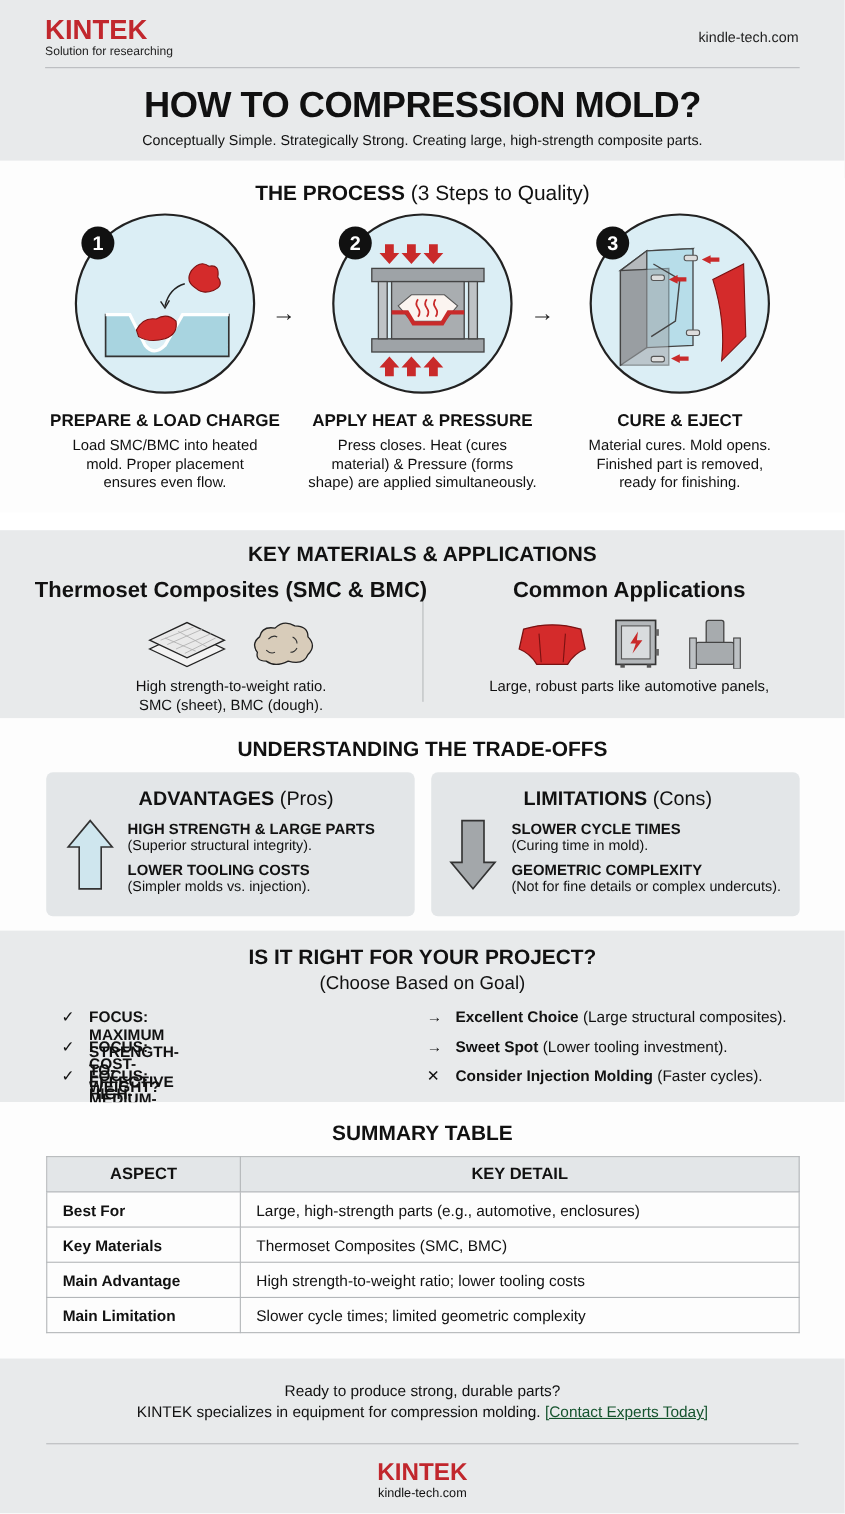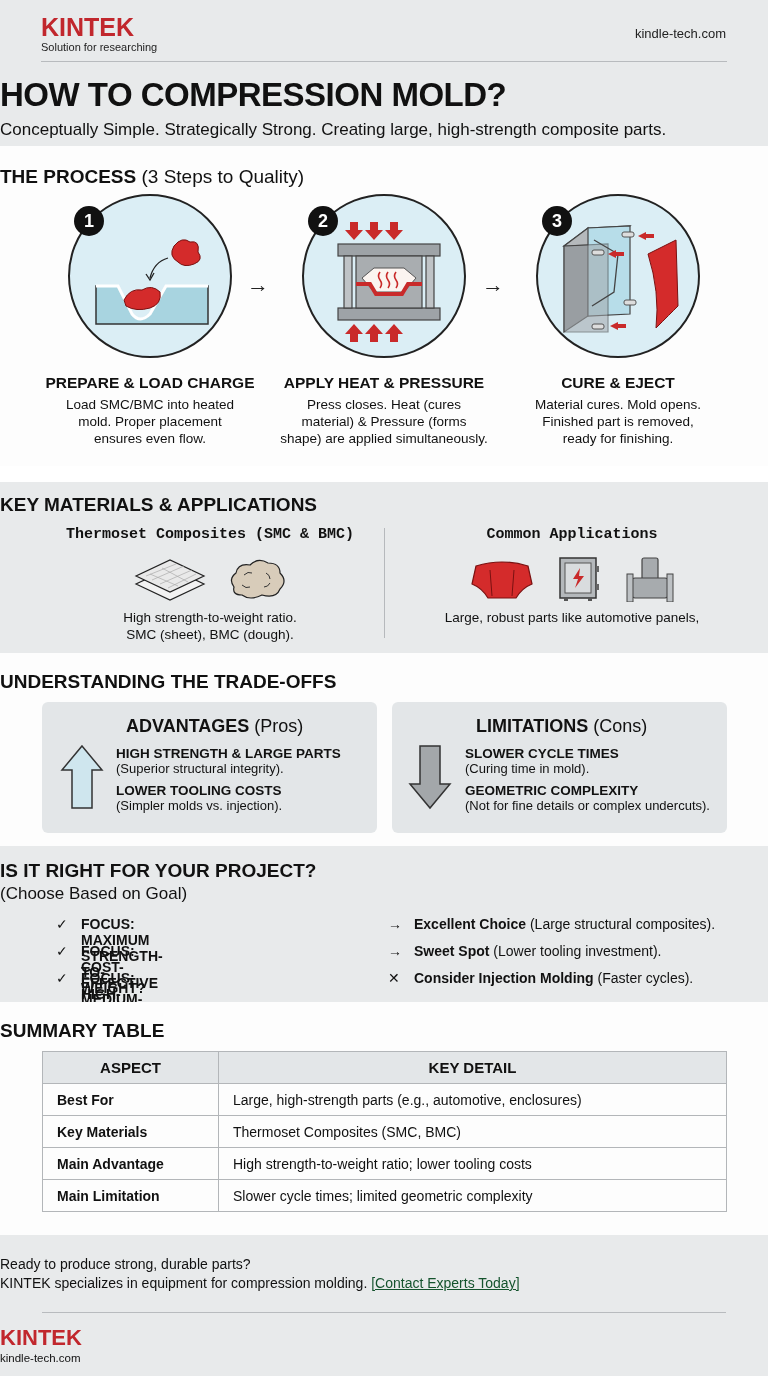--- a/index.html
+++ b/index.html
@@ -1,50 +1,50 @@
 <!DOCTYPE html>
 <html><head>
 <meta charset="utf-8">
 <style>
   * { box-sizing: border-box; margin: 0; padding: 0; }
   html, body { width: 768px; height: 1376px; overflow: hidden; background: #fff; }
   body { font-family: "Liberation Sans", sans-serif; color: #111; position: relative; }
   .sec { position: absolute; left: 0; width: 768px; }
   .gray { background: #e8eaeb; padding-left: 32px; }
   .white { background: #fdfdfd; }
-  .center { text-align: left; }
+  .center { text-align: center; }
 
   
   #hdr { top: 0; height: 162px; }
   .logo { position: absolute; left: 41px; top: 14px; }
   .logo-word { font-weight: bold; font-size: 25px; color: #c1272d; letter-spacing: 0px; line-height: 26px; }
   .logo-sub { font-size: 11px; color: #222; margin-top: 1px; }
   .site { position: absolute; right: 42px; top: 26px; font-size: 13px; color: #222; }
   .hdr-rule { position: absolute; left: 41px; right: 41px; top: 61px; height: 1px; background: #b8bbbe; }
   .main-title { position: absolute; left: 0; right: 0; top: 76px; font-size: 33px; font-weight: bold; letter-spacing: -0.5px; }
-  .main-sub { position: absolute; left: 0; right: 0; top: 120px; font-size: 17px; color: #111; }
+  .main-sub { position: absolute; left: 0; right: 0; top: 120px; font-size: 13px; color: #111; }
 
   
   #proc { top: 146px; height: 320px; }
   .sec-title { font-size: 19px; font-weight: bold; }
   .sec-title .light { font-weight: normal; }
   .steps { position: absolute; left: 0; right: 0; top: 48px; height: 270px; }
   .step { position: absolute; width: 240px; top: 0; text-align: center; }
   .circle { position: relative; width: 164px; height: 164px; margin: 0 auto; border: 2px solid #222; border-radius: 50%; background: #dbeef5; }
   .num { position: absolute; left: 4px; top: 10px; width: 30px; height: 30px; border-radius: 50%; background: #111; color: #fff; font-weight: bold; font-size: 18px; line-height: 30px; text-align: center; }
   .circle svg { position: absolute; left: 0; top: 0; }
   .step-title { margin-top: 16px; font-weight: bold; font-size: 15.5px; }
   .step-desc { margin-top: 4px; font-size: 13.5px; line-height: 17px; color: #111; }
   .flow-arrow { position: absolute; top: 78px; font-size: 22px; color: #222; }
 
   
   #mat { top: 482px; height: 171px; }
   .mat-title { position: absolute; left: 0; right: 0; top: 12px; }
   .mat-col { position: absolute; top: 44px; width: 384px; text-align: center; }
-  .mat-col h3 { font-size: 15px; font-weight: bold; font-family: Liberation Mono, monospace; }
+  .mat-col h3 { font-size: 20px; font-weight: bold; }
   .mat-icons { height: 56px; margin-top: 8px; display: flex; justify-content: center; align-items: center; gap: 18px; }
   .mat-desc { font-size: 13.5px; line-height: 17px; margin-top: 2px; }
   .vdiv { position: absolute; left: 384px; top: 46px; width: 1px; height: 110px; background: #b6b9bc; }
 
   
   #trade { top: 653px; height: 193px; }
   .trade-title { position: absolute; left: 0; right: 0; top: 18px; }
   .card { position: absolute; top: 49px; height: 131px; background: #e3e6e8; border-radius: 6px; }
   .card h3 { position: absolute; top: 14px; font-size: 18px; font-weight: bold; }
   .card h3 .light { font-weight: normal; }

